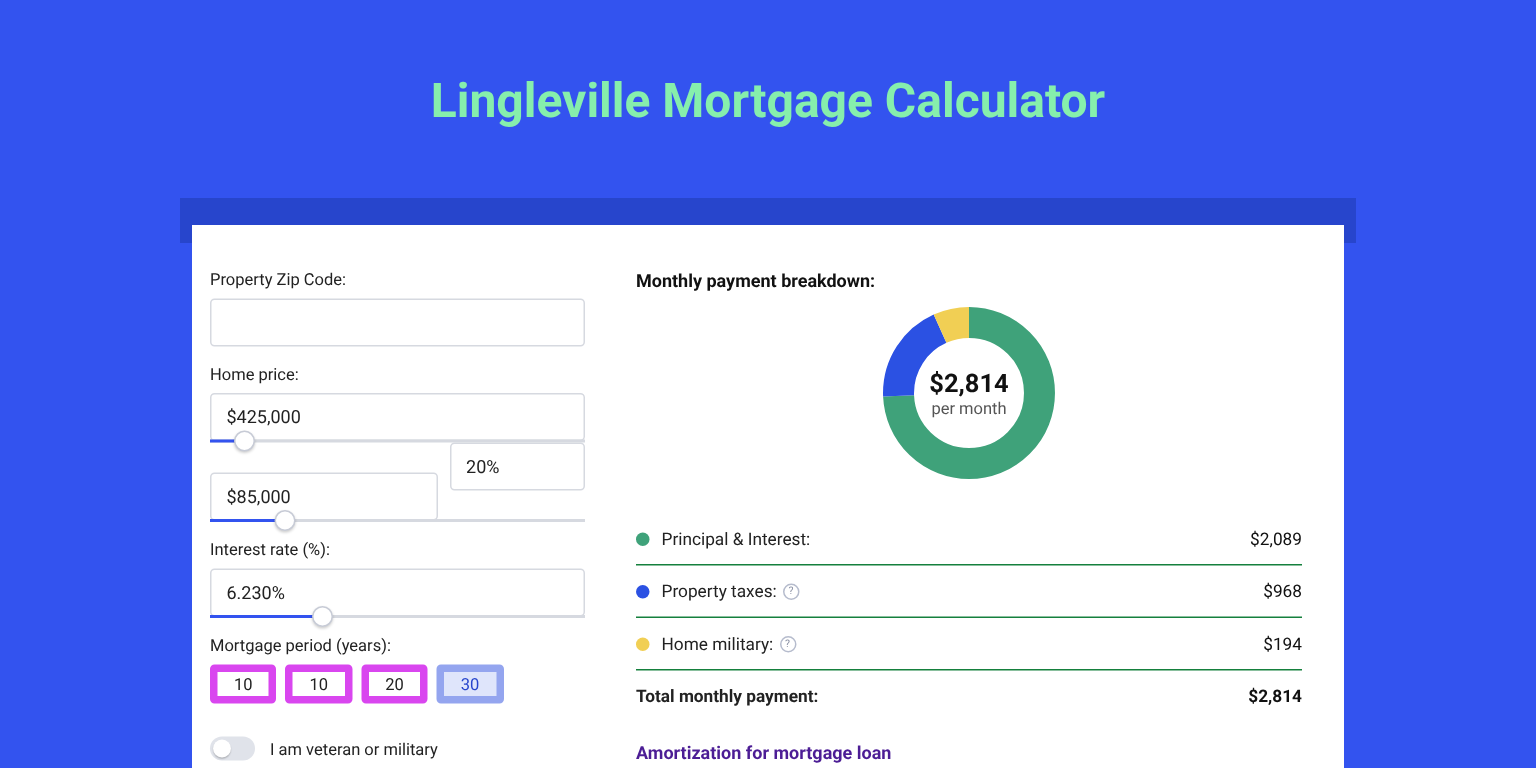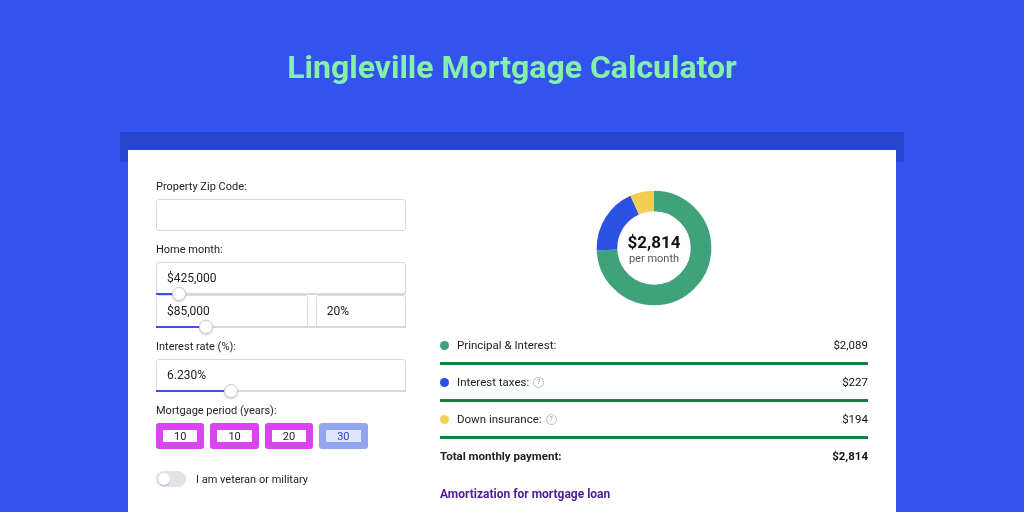--- a/index.html
+++ b/index.html
@@ -1,48 +1,48 @@
 <!DOCTYPE html>
 <html><head>
 <meta charset="utf-8">
 <style>
   * { box-sizing: border-box; margin: 0; padding: 0; font-family: -apple-system, BlinkMacSystemFont, "Segoe UI", Roboto, Helvetica, Arial, sans-serif; }
   body { width: 1024px; height: 512px; overflow: hidden; background: #3353ef; }
   .page-title { text-align: center; color: #86efac; font-size: 32px; font-weight: 700; margin-top: 48px; margin-bottom: 28px; }
   .shadowbar { position: absolute; left: 120px; right: 120px; top: 132px; height: 30px; background: #2745cc; }
-  .card { position: absolute; left: 128px; right: 128px; top: 150px; bottom: 0; background: #fff; padding: 30px 28px 0 28px; display: flex; gap: 34px; }
+  .card { position: absolute; left: 128px; right: 128px; top: 150px; bottom: 0; background: #fff; padding: 30px 28px 0 12px; display: flex; gap: 34px; }
   .left { width: 250px; flex: 0 0 250px; }
   .right { flex: 1; }
   .field-label { font-size: 11px; color: #222; margin-bottom: 6px; margin-top: 12px; }
   .left .field-label:first-child { margin-top: 0; }
   .input { width: 100%; height: 32px; border: 1px solid #d6d9e0; border-radius: 3px; padding: 0 10px; font-size: 12px; color: #222; background: #fff; }
   .row { display: flex; gap: 8px; }
-  .row .input:first-child { flex: 1.9; }
+  .row .input:first-child { flex: 1.9; margin-top: 20px; }
   .row .input:last-child  { flex: 1; }
   .slider-track { position: relative; height: 2px; background: #d6d9e0; margin-top: -1px; }
   .slider-fill { position: absolute; left: 0; top: 0; height: 2px; background: #3353ef; }
   .slider-knob { position: absolute; top: -6px; width: 14px; height: 14px; background: #fff; border: 1px solid #c7cbd6; border-radius: 50%; box-shadow: 0 1px 2px rgba(0,0,0,.2); transform: translateX(-50%); }
   .period-row { display: flex; gap: 6px; }
-  .period-btn { height: 26px; padding: 0 11px; font-size: 11px; border: 7px solid #d946ef; border-radius: 3px; background: #fff; color: #222; display: flex; align-items: center; }
+  .period-btn { height: 26px; padding: 0 11px; font-size: 11px; border: 5px solid #d946ef; border-radius: 3px; background: #fff; color: #222; display: flex; align-items: center; }
   .period-btn.selected { background: #dfe5fb; border-color: #94a5ef; color: #2745cc; }
   .vet-row { display: flex; align-items: center; gap: 10px; margin-top: 22px; }
   .toggle { width: 30px; height: 16px; border-radius: 10px; background: #e0e3ea; position: relative; }
   .toggle::after { content: ""; position: absolute; width: 12px; height: 12px; background: #fff; border-radius: 50%; top: 2px; left: 2px; box-shadow: 0 1px 1px rgba(0,0,0,.2); }
   .vet-label { font-size: 11px; color: #222; }
 
   .section-title { font-size: 12px; font-weight: 700; color: #111; }
   .donut-wrap { display: flex; justify-content: center; padding: 6px 0 10px 0; }
   .donut { position: relative; width: 124px; height: 124px; }
   .donut svg { width: 124px; height: 124px; transform: rotate(-90deg); }
   .donut-center { position: absolute; inset: 0; display: flex; flex-direction: column; align-items: center; justify-content: center; }
   .donut-amount { font-size: 17px; font-weight: 700; color: #111; }
   .donut-sub { font-size: 11px; color: #555; }
 
   .legend { margin-top: 8px; }
-  .legend-row { display: flex; align-items: center; padding: 10px 0; border-bottom: 3px solid #15803d; font-size: 11.5px; }
+  .legend-row { display: flex; align-items: center; padding: 10px 0; border-bottom: 1px solid #15803d; font-size: 11.5px; }
   .dot { width: 9px; height: 9px; border-radius: 50%; margin-right: 8px; }
   .dot.green  { background: #3fa27a; }
   .dot.blue   { background: #2b51e3; }
   .dot.yellow { background: #f1cf54; }
   .legend-label { color: #222; display: flex; align-items: center; gap: 4px; }
   .info-icon { width: 11px; height: 11px; border: 1px solid #b6bccd; border-radius: 50%; display: inline-flex; align-items: center; justify-content: center; font-size: 7px; color: #8a90a3; }
   .legend-val { margin-left: auto; color: #111; }
   .legend-row.total .legend-label, .legend-row.total .legend-val { font-weight: 700; }
   .legend-row.total { border-bottom: none; }
 
@@ -53,21 +53,21 @@
 
 <h1 class="page-title">Lingleville Mortgage Calculator</h1>
 <div class="shadowbar"></div>
 
 <div class="card">
   <div class="left">
 
     <div class="field-label">Property Zip Code:</div>
     <input class="input" value="" style="">
 
-    <div class="field-label">Home month:</div>
+    <div class="field-label">Home price:</div>
     <input class="input" value="$425,000" style="">
     <div class="slider-track">
       <div class="slider-fill" style="width:9%"></div>
       <div class="slider-knob" style="left:9%"></div>
     </div>
 
     <div class="row">
       <input class="input" value="$85,000" style="">
       <input class="input" value="20%" style="">
     </div>
@@ -91,20 +91,21 @@
       <div class="period-btn selected">30</div>
     </div>
 
     <div class="vet-row">
       <div class="toggle"></div>
       <div class="vet-label">I am veteran or military</div>
     </div>
   </div>
 
   <div class="right">
+    <div class="section-title">Monthly payment breakdown:</div>
 
     <div class="donut-wrap">
       <div class="donut">
         <svg viewBox="0 0 42 42">
           <circle cx="21" cy="21" r="15.9155" fill="none" stroke="#3fa27a" stroke-width="7" stroke-dasharray="74.2 25.8" stroke-dashoffset="0"></circle>
           <circle cx="21" cy="21" r="15.9155" fill="none" stroke="#2b51e3" stroke-width="7" stroke-dasharray="18.9 81.1" stroke-dashoffset="-74.2"></circle>
           <circle cx="21" cy="21" r="15.9155" fill="none" stroke="#f1cf54" stroke-width="7" stroke-dasharray="6.9 93.1" stroke-dashoffset="-93.1"></circle>
         </svg>
         <div class="donut-center">
           <div class="donut-amount">$2,814</div>
@@ -115,29 +116,29 @@
 
     <div class="legend">
       <div class="legend-row">
         <span class="dot green"></span>
         <span class="legend-label">Principal &amp; Interest:</span>
         <span class="legend-val">$2,089</span>
       </div>
       <div class="legend-row">
         <span class="dot blue"></span>
         <span class="legend-label">
-          <span>Interest taxes:</span>
+          <span>Property taxes:</span>
           <span class="info-icon">?</span>
         </span>
-        <span class="legend-val">$227</span>
+        <span class="legend-val">$968</span>
       </div>
       <div class="legend-row">
         <span class="dot yellow"></span>
         <span class="legend-label">
-          <span>Down insurance:</span>
+          <span>Home military:</span>
           <span class="info-icon">?</span>
         </span>
         <span class="legend-val">$194</span>
       </div>
       <div class="legend-row total">
         <span class="legend-label">Total monthly payment:</span>
         <span class="legend-val">$2,814</span>
       </div>
     </div>
 

